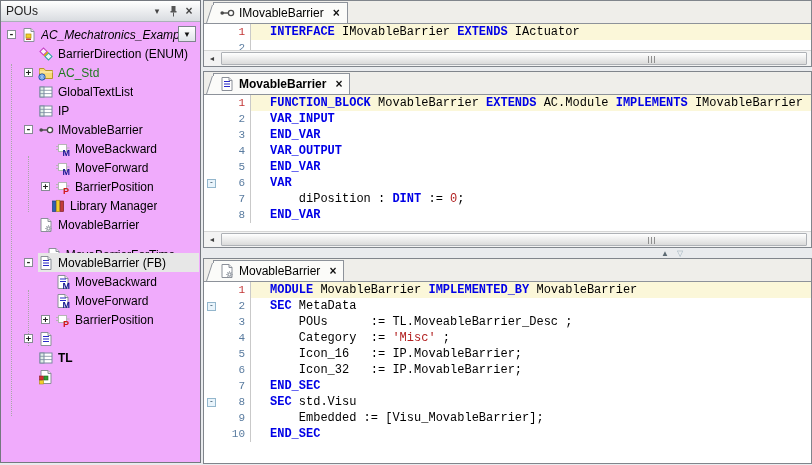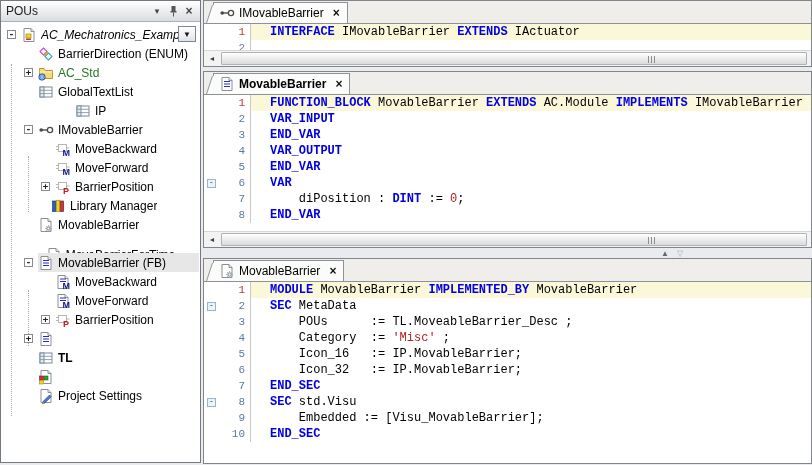--- a/index.html
+++ b/index.html
@@ -2,21 +2,21 @@
 <html><head>
 <meta charset="utf-8">
 <style>
   html,body{margin:0;padding:0;}
   body{
     width:812px;height:465px;position:relative;overflow:hidden;
     background:#e9ebee;font-family:"Liberation Sans",sans-serif;
     -webkit-font-smoothing:antialiased;
   }
   
-  .left-panel{position:absolute;left:0;top:0;width:201px;height:463px;background:#ffffff;
+  .left-panel{position:absolute;left:0;top:0;width:201px;height:463px;background:#f0abfc;
     border:1px solid #74787f;box-sizing:border-box;}
   .panel-title{height:20px;background:linear-gradient(#ffffff,#d9dce1);
     border-bottom:1px solid #aab0b8;display:flex;align-items:center;padding:0 3px 0 5px;
     font-size:12px;color:#222;}
   .panel-title .t{flex:1;}
   .pt-btn{width:16px;height:15px;display:flex;align-items:center;justify-content:center;
     font-size:9px;color:#444;cursor:default;}
   .tree{position:absolute;top:21px;left:0;right:1px;bottom:1px;overflow:hidden;font-size:12px;}
   .guide{position:absolute;width:0;border-left:1px dotted #a8a8a8;}
   .trow{height:19px;display:flex;align-items:center;white-space:nowrap;position:relative;}
@@ -145,21 +145,21 @@
           <span class="ticon">
             <svg width="16" height="16">
               <rect x="2" y="3" width="12" height="10" fill="#fff" stroke="#7a8aa0"></rect>
               <rect x="2" y="3" width="4" height="10" fill="#dfeee7" stroke="#7a8aa0"></rect>
               <path d="M2 6.3h12M2 9.6h12" stroke="#7a8aa0" stroke-width="0.8"></path>
             </svg>
           </span>
           <span class="tlabel">GlobalTextList</span>
         </span>
       </div>
-      <div class="trow" style="padding-left: 21px; gap: 37px;">
+      <div class="trow" style="padding-left: 21px;">
         <span class="texp"></span>
         <span class="selwrap">
           <span class="ticon">
             <svg width="16" height="16">
               <rect x="2" y="3" width="12" height="10" fill="#fff" stroke="#7a8aa0"></rect>
               <rect x="2" y="3" width="4" height="10" fill="#dfeee7" stroke="#7a8aa0"></rect>
               <path d="M2 6.3h12M2 9.6h12" stroke="#7a8aa0" stroke-width="0.8"></path>
             </svg>
           </span>
           <span class="tlabel">IP</span>
@@ -358,34 +358,20 @@
         <span class="selwrap">
           <span class="ticon">
             <svg width="16" height="16">
               <path d="M3 1.5h7l3 3V14.5H3z" fill="#fff" stroke="#8a8f98"></path>
               <path d="M10 1.5v3h3" fill="#e9e9e9" stroke="#8a8f98"></path>
               <rect x="1.5" y="7" width="4" height="4" fill="#d03030" stroke="#8c1c1c" stroke-width="0.6"></rect>
               <rect x="6" y="7" width="4" height="4" fill="#2f9e2f" stroke="#1d661d" stroke-width="0.6"></rect>
               <rect x="1.5" y="11.5" width="4" height="3.5" fill="#f2cf2a" stroke="#a88c12" stroke-width="0.6"></rect>
             </svg>
           </span>
-        </span>
-      </div>
-      <div class="trow" style="padding-left: 21px;">
-        <span class="texp"></span>
-        <span class="selwrap">
-          <span class="ticon">
-            <svg width="16" height="16">
-              <path d="M3 1.5h7l3 3V14.5H3z" fill="#fff" stroke="#8a8f98"></path>
-              <path d="M10 1.5v3h3" fill="#e9e9e9" stroke="#8a8f98"></path>
-              <path d="M5 13.5L11.5 7l1.8 1.8L6.8 15z" fill="#4a78d8" stroke="#23447e" stroke-width="0.6"></path>
-              <path d="M5 13.5l-.7 2.4 2.5-.9z" fill="#f0c040" stroke="#23447e" stroke-width="0.5"></path>
-            </svg>
-          </span>
-          <span class="tlabel">Project Settings</span>
         </span>
       </div>
     </div>
 </div>
 
 <div class="pane" id="pane-0">
   <div class="tabstrip">
       <div class="tab">
         <span class="tabicon"><svg width="16" height="16">
             <path d="M3 8h8" stroke="#4a4a4a" stroke-width="1.4"></path>

